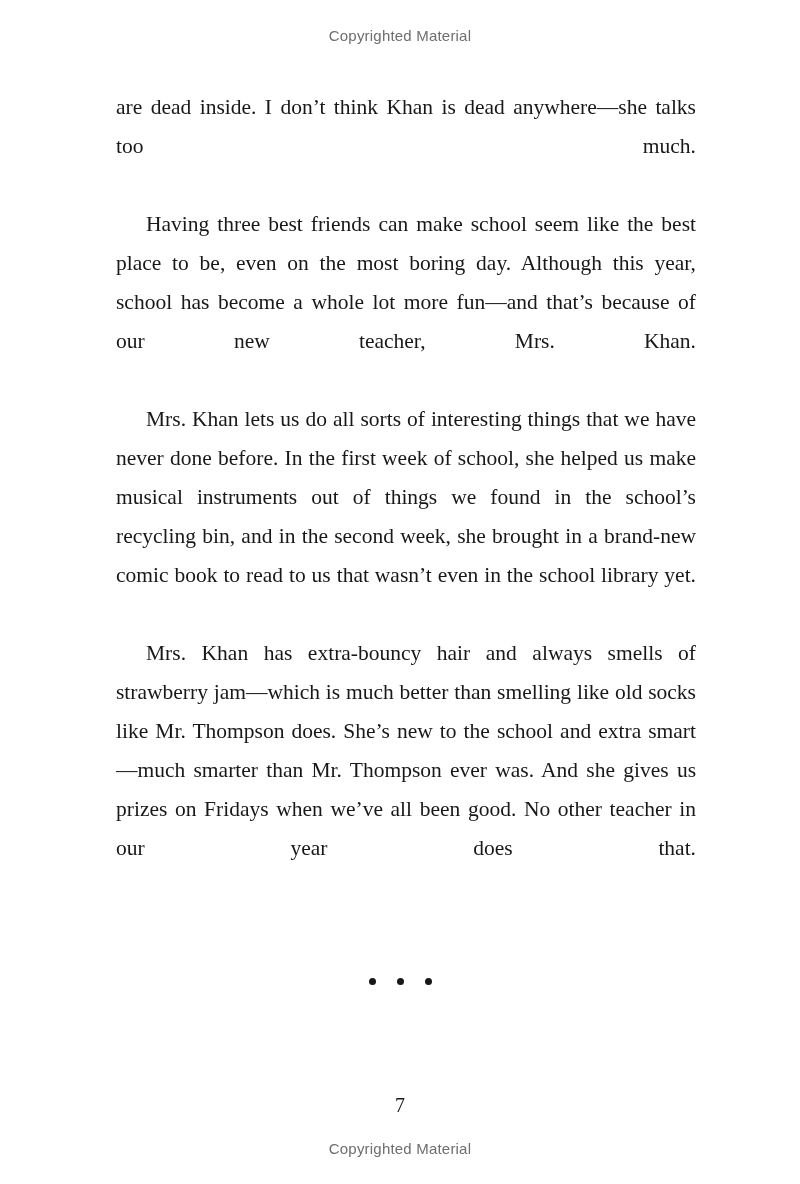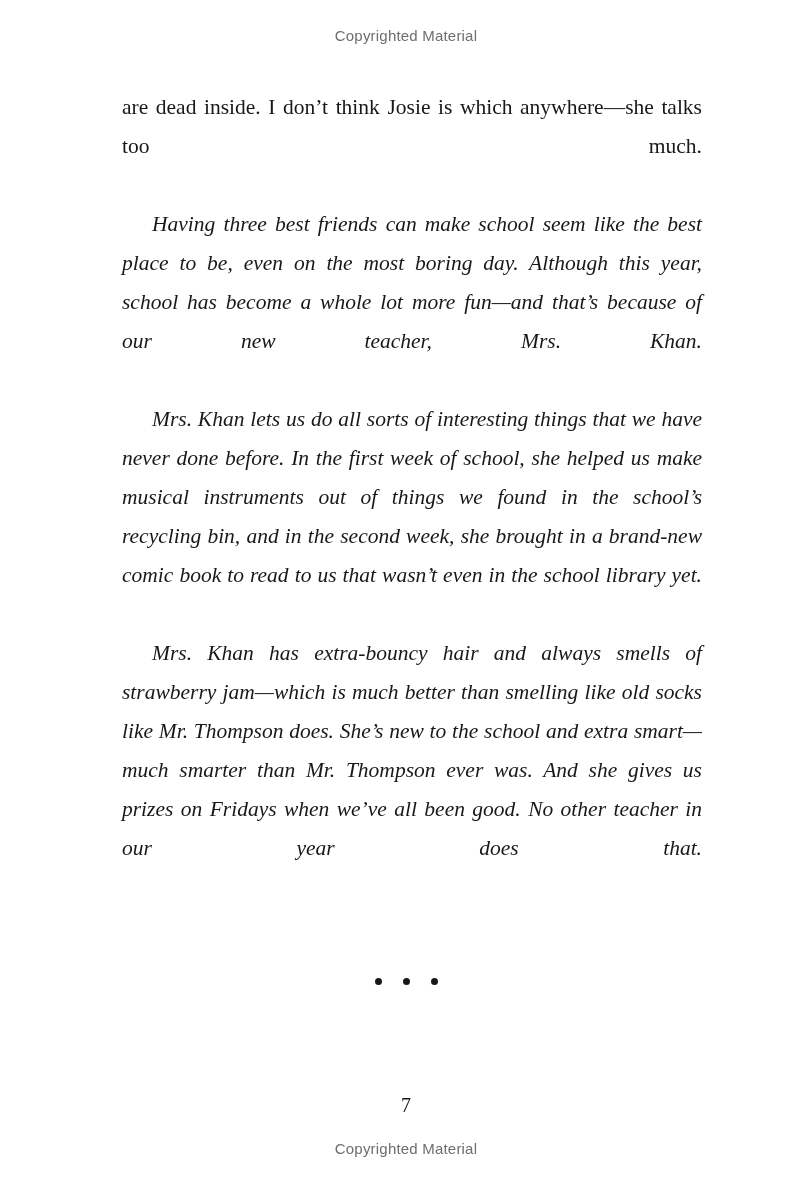--- a/index.html
+++ b/index.html
@@ -14,21 +14,20 @@
     -webkit-font-smoothing: antialiased;
     overflow: hidden;
   }
 
   .page {
     position: relative;
     width: 736px;
     height: 1184px;
     background: #ffffff;
     box-sizing: border-box;
-    margin-left: 6px;
   }
 
   
   .watermark {
     position: absolute;
     left: 0;
     width: 800px;
     text-align: center;
     font-family: "Liberation Sans", "DejaVu Sans", sans-serif;
     font-size: 15px;
@@ -52,21 +51,20 @@
     font-size: 21.5px;
     line-height: 39px;
     color: #18181a;
     text-align: justify;
     text-justify: inter-word;
     text-indent: 0;
     word-spacing: 0.1px;
   }
   .para + .para {
     text-indent: 30px;
-    font-style: italic;
   }
   
   .para::after {
     content: "";
     display: inline-block;
     width: 100%;
   }
 
   
   .scene-break {
@@ -99,21 +97,21 @@
   }
 </style>
 </head>
 <body>
 
 <div class="page">
 
   <div class="watermark watermark-top">Copyrighted Material</div>
 
   <div class="textblock">
-    <p class="para">are dead inside. I don’t think Josie is which anywhere—she talks too much.</p>
+    <p class="para">are dead inside. I don’t think Khan is dead anywhere—she talks too much.</p>
     <p class="para">Having three best friends can make school seem like the best place to be, even on the most boring day. Although this year, school has become a whole lot more fun—and that’s because of our new teacher, Mrs. Khan.</p>
     <p class="para">Mrs. Khan lets us do all sorts of interesting things that we have never done before. In the first week of school, she helped us make musical instruments out of things we found in the school’s recycling bin, and in the second week, she brought in a brand-new comic book to read to us that wasn’t even in the school library yet.</p>
     <p class="para">Mrs. Khan has extra-bouncy hair and always smells of strawberry jam—which is much better than smelling like old socks like Mr. Thompson does. She’s new to the school and extra smart—much smarter than Mr. Thompson ever was. And she gives us prizes on Fridays when we’ve all been good. No other teacher in our year does that.</p>
   </div>
 
   <div class="scene-break">
     <span class="dot"></span>
     <span class="dot"></span>
     <span class="dot"></span>
   </div>

